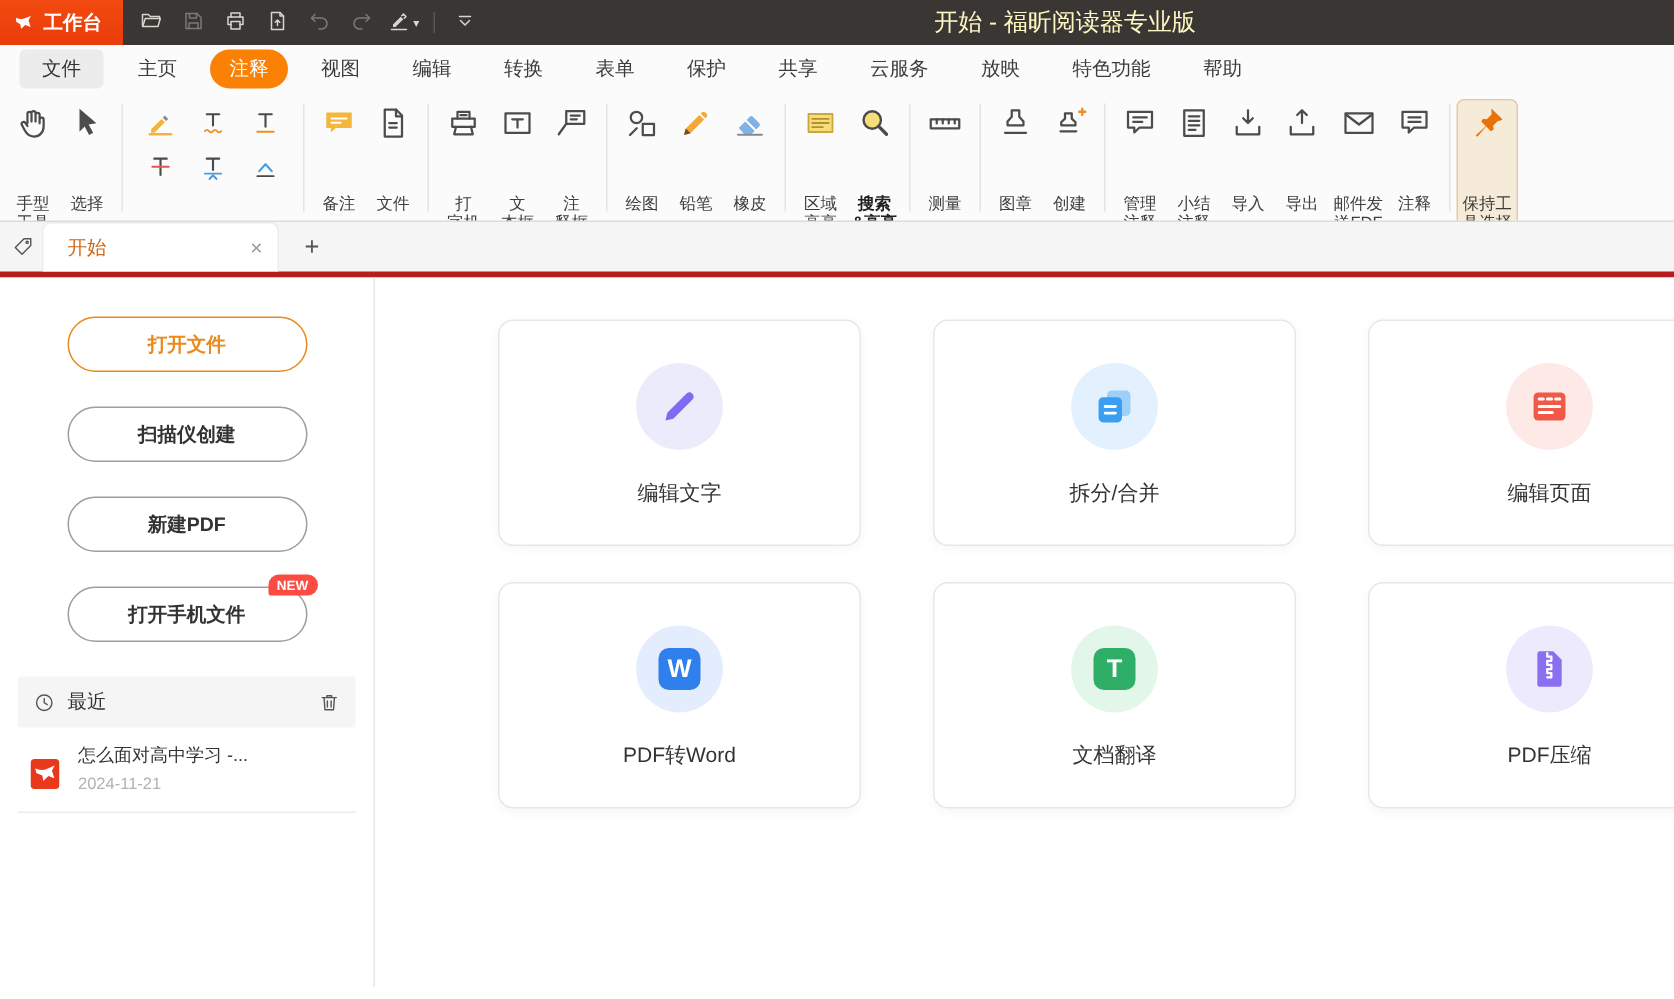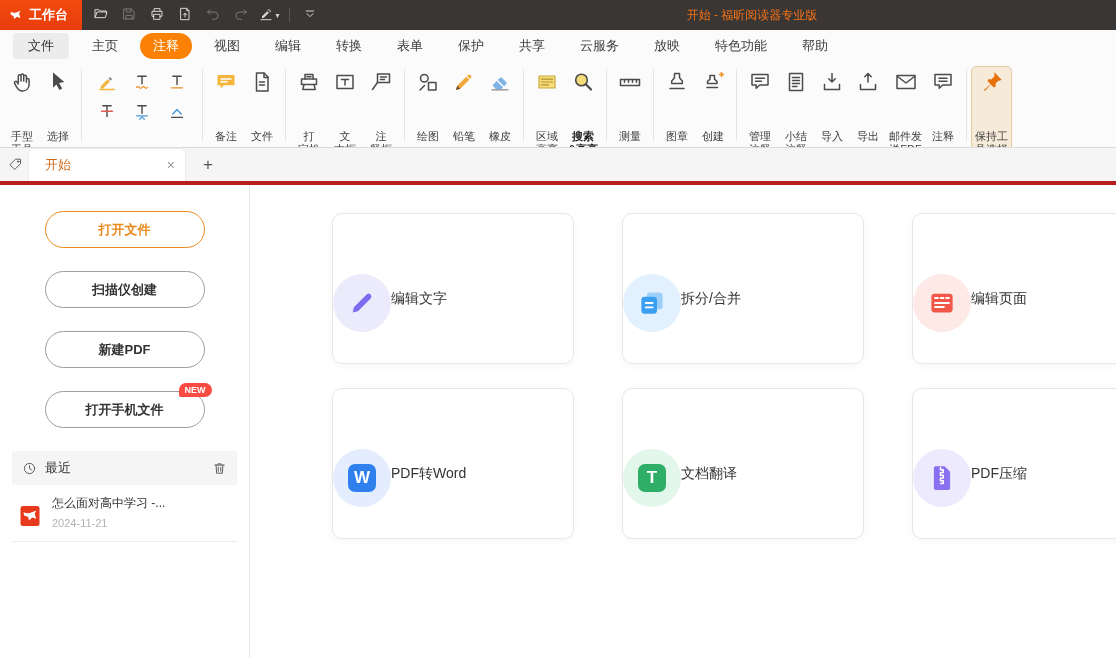--- a/index.html
+++ b/index.html
@@ -10,21 +10,21 @@
   
   .titlebar{flex:0 0 30px;background:#3a3634;display:flex;align-items:center;position:relative;}
   .workspace-btn{height:30px;padding:0 14px 0 9px;background:linear-gradient(180deg,#f24a10,#e93c0b);color:#fff;font-weight:bold;display:flex;align-items:center;gap:6px;font-size:13px;cursor:default;}
   .ws-logo svg{width:14px;height:14px;display:block;}
   .qa-icons{display:flex;align-items:center;margin-left:6px;gap:2px;}
   .qa-btn{min-width:26px;height:24px;display:flex;align-items:center;justify-content:center;border-radius:3px;color:#d9d5d1;}
   .qa-btn svg{width:16px;height:16px;}
   .qa-btn.disabled{color:#7e7975;}
   .qa-arrow{font-size:8px;color:#d9d5d1;margin-left:1px;}
   .qa-sep{width:1px;height:14px;background:#5b5652;margin:0 5px;}
-  .win-title{position:absolute;left:752px;transform:translateX(-50%);color:#f97316;font-size:12px;white-space:nowrap;}
+  .win-title{position:absolute;left:710px;transform:translateX(-50%);color:#fef9c3;font-size:16px;white-space:nowrap;}
 
   
   .menubar{flex:0 0 32px;background:#fbfbfb;display:flex;align-items:center;padding-left:13px;}
   .file-btn{background:#ececec;border-radius:4px;padding:4px 15px;color:#333;}
   .menu-tabs{display:flex;align-items:center;gap:9px;margin-left:10px;}
   .menu-tab{padding:4px 13px;border-radius:14px;color:#3c3c3c;white-space:nowrap;}
   .menu-tab.active{background:#fb8104;color:#fff;}
 
   
   .ribbon{flex:0 0 86px;background:#fbfbfb;border-bottom:1px solid #dcdcdc;display:flex;align-items:flex-start;padding:5px 0 0 4px;overflow:hidden;}
@@ -61,21 +61,21 @@
   .trash svg{width:15px;height:15px;}
   .recent-file{margin:0 12px;padding:10px 6px 12px;border-bottom:1px solid #ececec;display:flex;gap:10px;align-items:flex-end;}
   .pdficon{display:flex;margin-top:1px;}
   .pdficon svg{width:24px;height:26px;}
   .rf-name{font-size:12px;color:#333;}
   .rf-date{font-size:11px;color:#b2b2b2;margin-top:5px;}
 
   .main{flex:1;padding:28px 0 0 82px;overflow:hidden;}
   .heading{font-size:16px;font-weight:600;color:#3c3c3c;margin-bottom:30px;}
   .cards{display:grid;grid-template-columns:repeat(3,242px);gap:24px 48px;}
-  .card{height:151px;background:#fff;border:1px solid #e7e7e7;border-radius:10px;box-shadow:0 2px 8px rgba(0,0,0,.04);display:flex;flex-direction:row;align-items:center;}
+  .card{height:151px;background:#fff;border:1px solid #e7e7e7;border-radius:10px;box-shadow:0 2px 8px rgba(0,0,0,.04);display:flex;flex-direction:column;align-items:center;}
   .card-circle{width:58px;height:58px;border-radius:50%;margin-top:28px;display:flex;align-items:center;justify-content:center;}
   .card-circle .cg{display:flex;}
   .card-circle svg{width:30px;height:30px;}
   .letter-glyph{width:28px;height:28px;border-radius:7px;color:#fff;font-weight:bold;font-size:17px;display:flex;align-items:center;justify-content:center;}
   .card-label{margin-top:20px;font-size:14px;color:#333;}
 </style>
 </head>
 <body>
 
 <div class="app">

